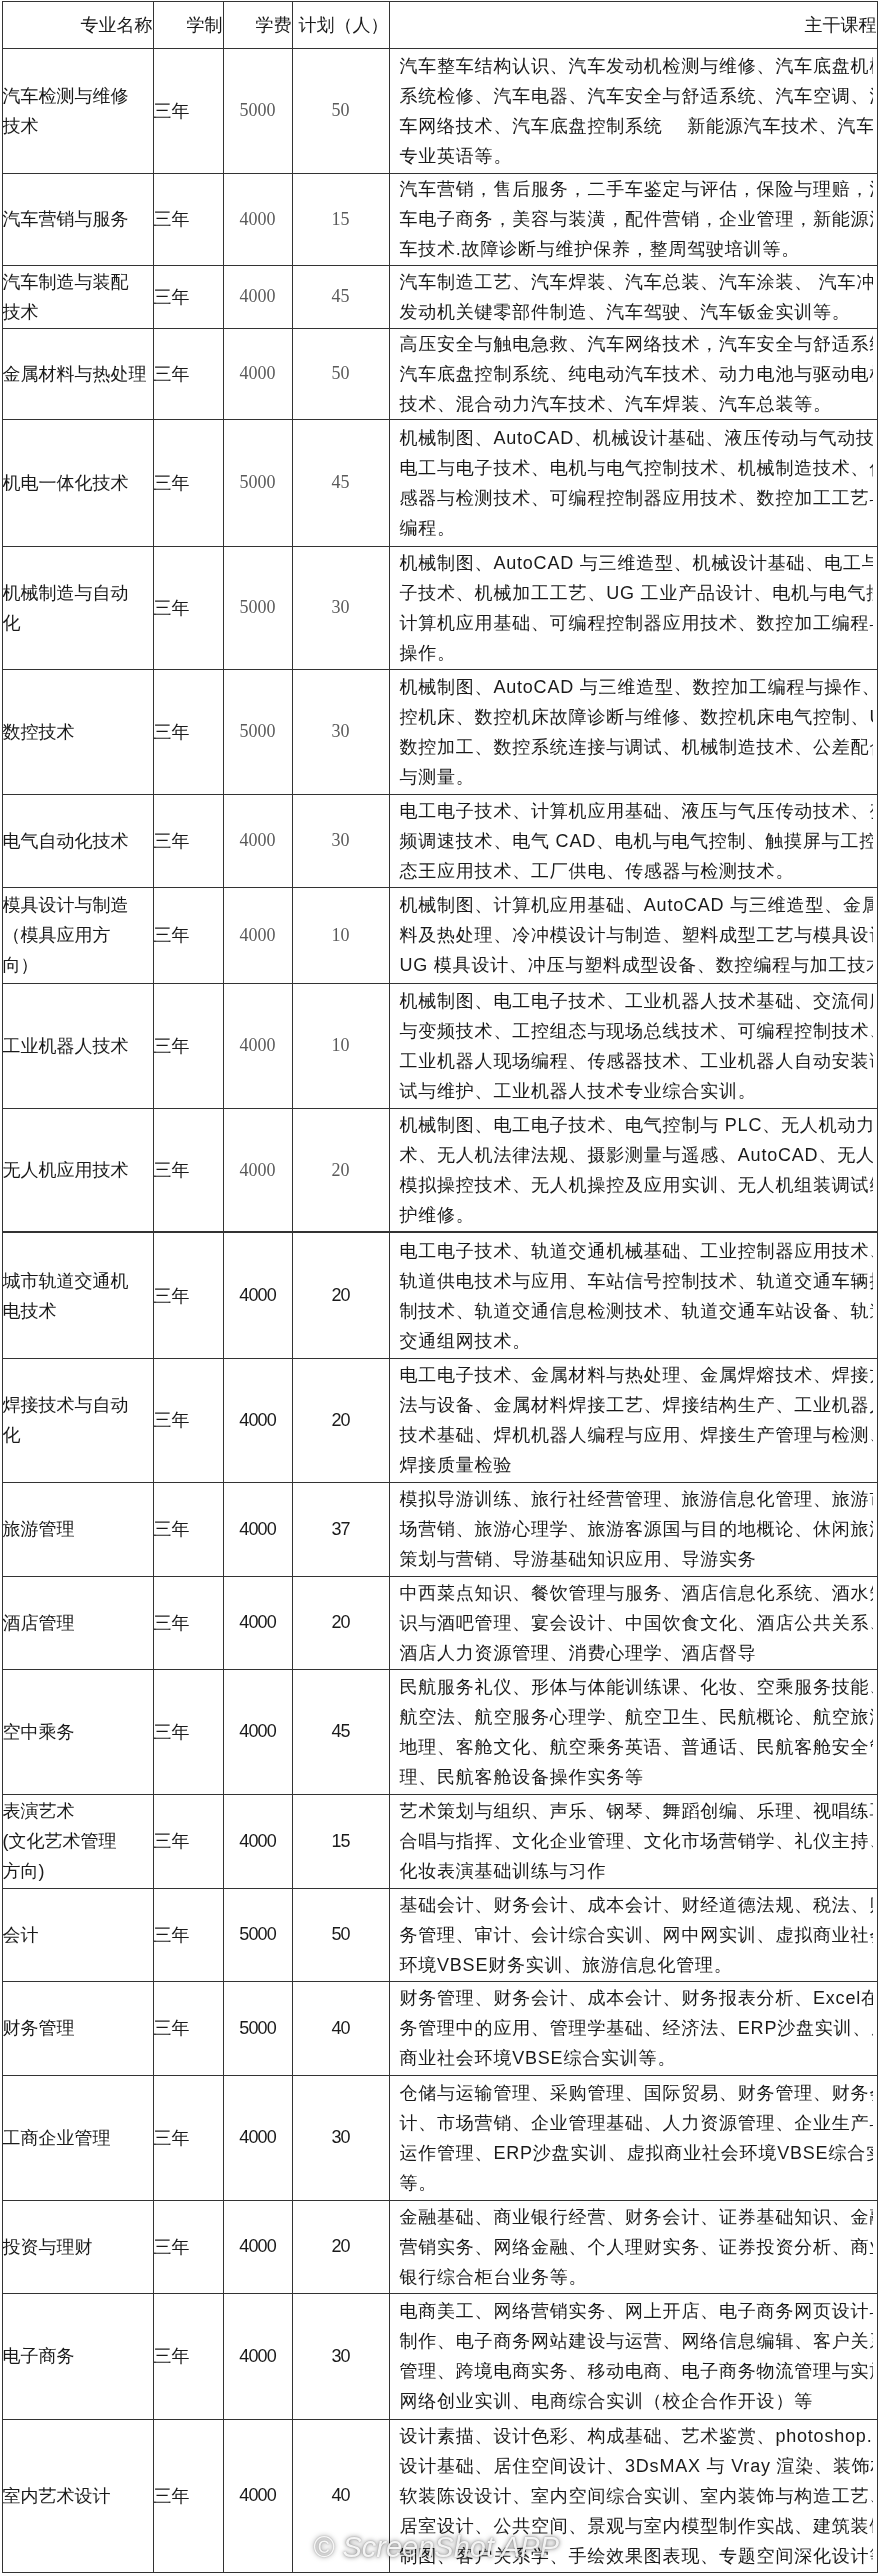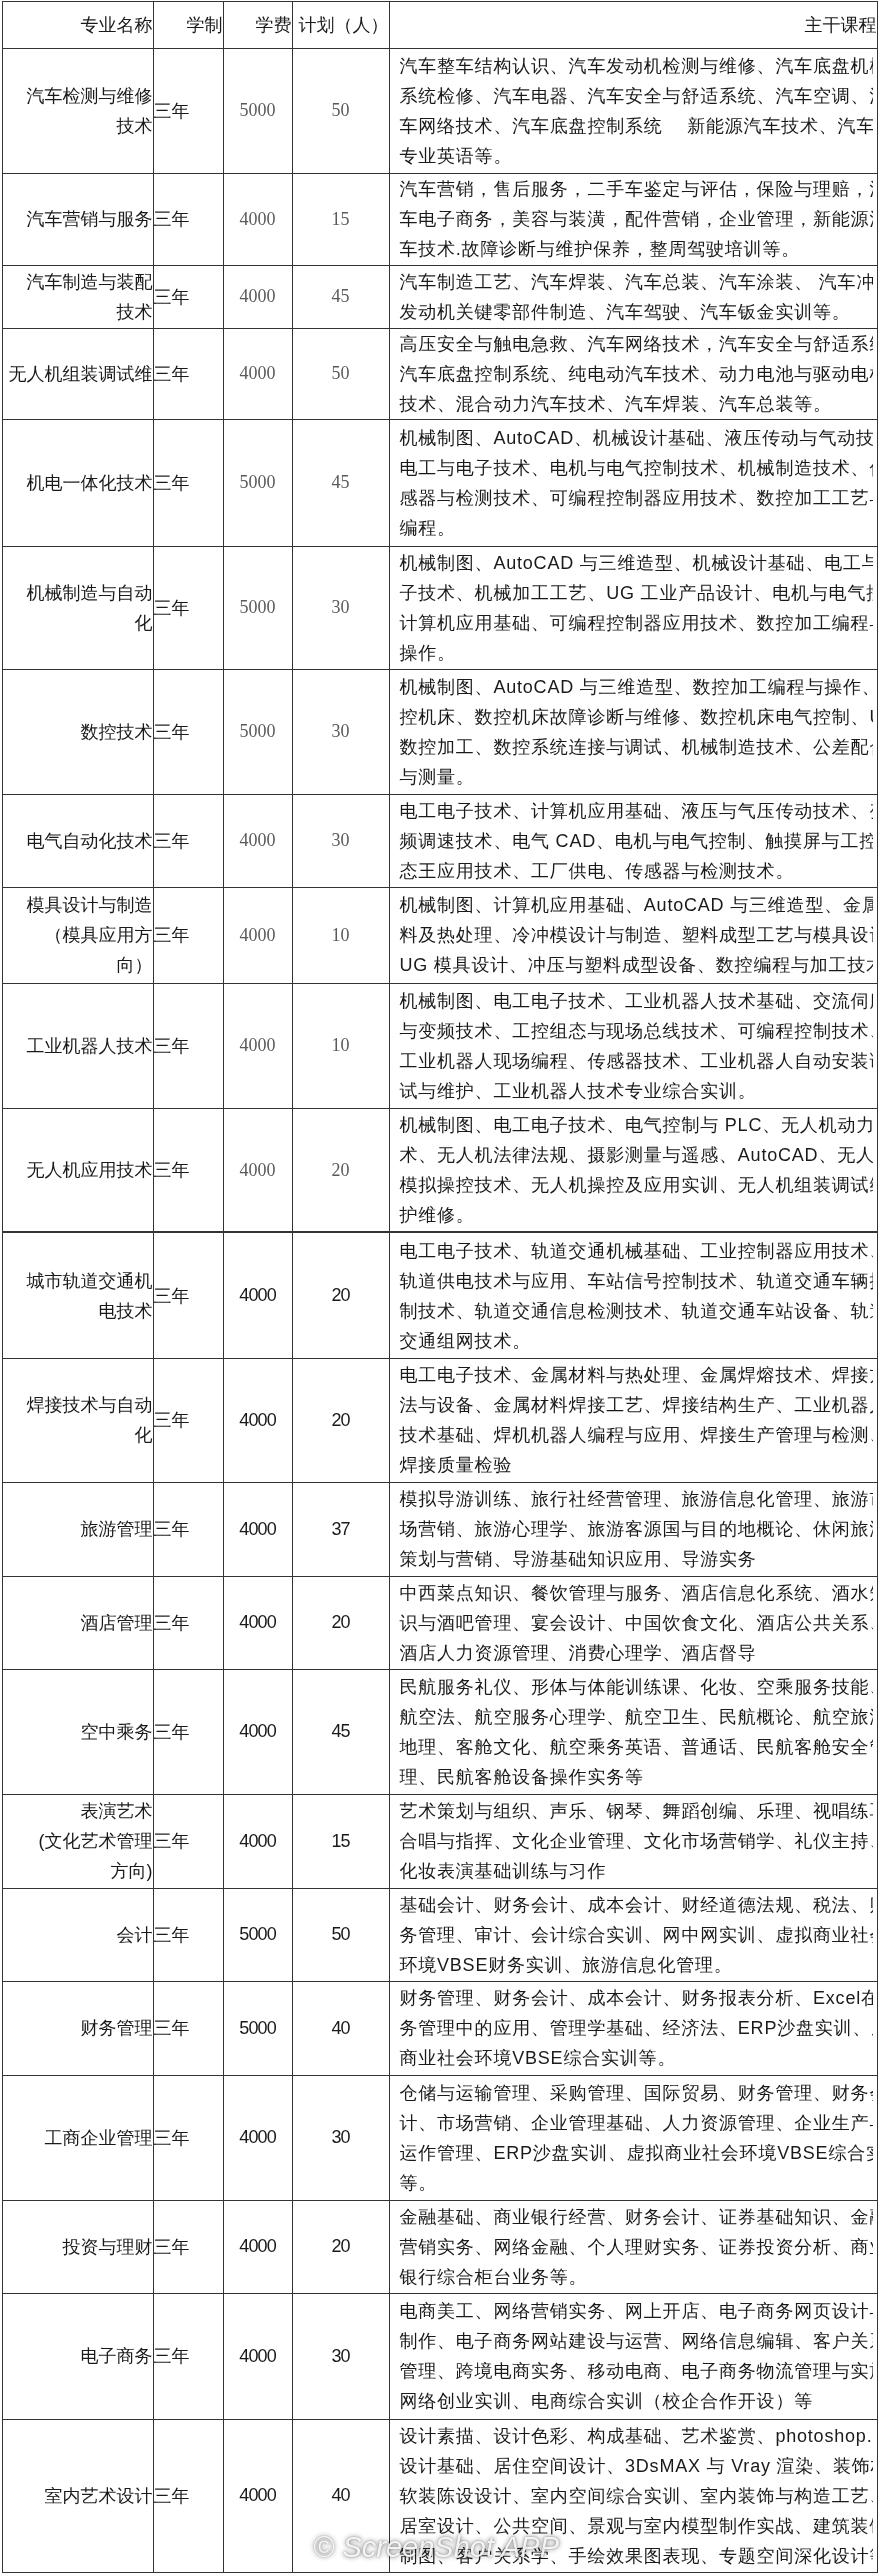--- a/index.html
+++ b/index.html
@@ -14,21 +14,21 @@
     }
     .major-table td, .major-table th {
       border: 1.6px solid #333333; padding: 0; vertical-align: middle;
     }
     .major-table th {
       font-weight: normal; text-align: right; height: 45px; color: #1a1a1a;
       white-space: nowrap;
     }
     thead tr { height: 47px; }
     .c-name {
-      text-align: right; white-space: pre; line-height: 30px; overflow: hidden;
+      text-align: left; white-space: pre; line-height: 30px; overflow: hidden;
     }
     .c-dur { text-align: left; white-space: nowrap; }
     .num { text-align: center; white-space: nowrap; font-size: 18px; margin-top: 24px; }
     tbody tr:nth-child(-n+11) .num { font-family: "Liberation Serif", "DejaVu Serif", serif; color: #5a5a5a; }
     tbody tr:nth-child(n+12) .num { font-family: "Liberation Sans", "DejaVu Sans", sans-serif; color: #1a1a1a; letter-spacing: -0.8px; }
     .c-courses { padding: 0 3.3px 0 9.8px !important; }
     .ln {
       height: 30px; line-height: 30px; white-space: nowrap; overflow: hidden;
       letter-spacing: 0.8px; text-align: justify; text-align-last: justify;
     }
@@ -119,21 +119,21 @@
 技术</td>
         <td class="c-dur">三年</td>
         <td class="c-fee num">4000</td>
         <td class="c-quota num">45</td>
         <td class="c-courses">
           <div class="ln">汽车制造工艺、汽车焊装、汽车总装、汽车涂装、 汽车冲压、</div>
           <div class="ln last">发动机关键零部件制造、汽车驾驶、汽车钣金实训等。</div>
         </td>
       </tr>
       <tr>
-        <td class="c-name">无人机组装调试维</td>
+        <td class="c-name">金属材料与热处理</td>
         <td class="c-dur">三年</td>
         <td class="c-fee num">4000</td>
         <td class="c-quota num">50</td>
         <td class="c-courses">
           <div class="ln">高压安全与触电急救、汽车网络技术，汽车安全与舒适系统、</div>
           <div class="ln">汽车底盘控制系统、纯电动汽车技术、动力电池与驱动电机</div>
           <div class="ln last">技术、混合动力汽车技术、汽车焊装、汽车总装等。</div>
         </td>
       </tr>
       <tr>

